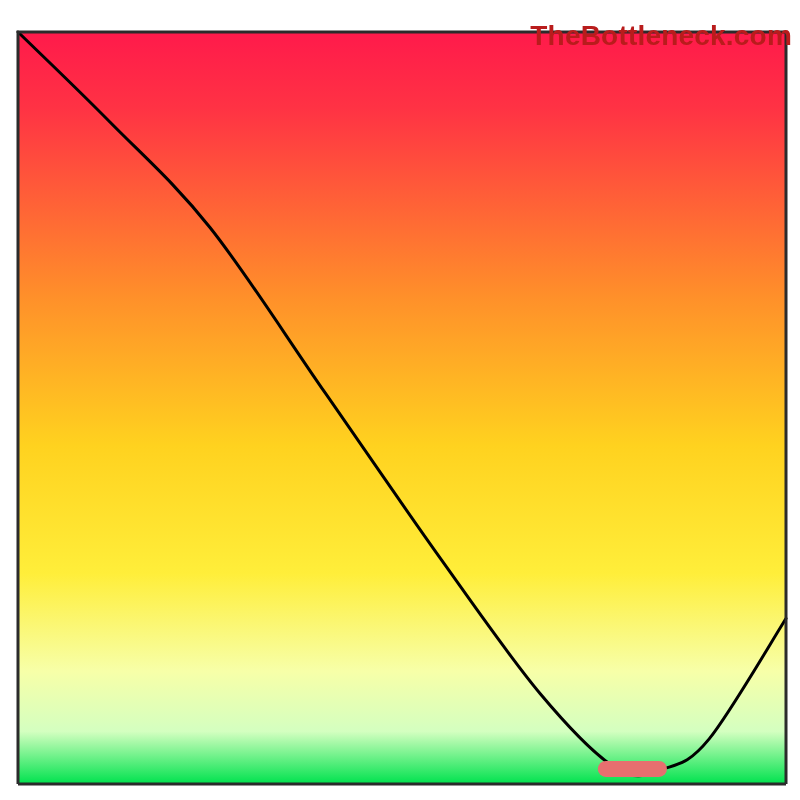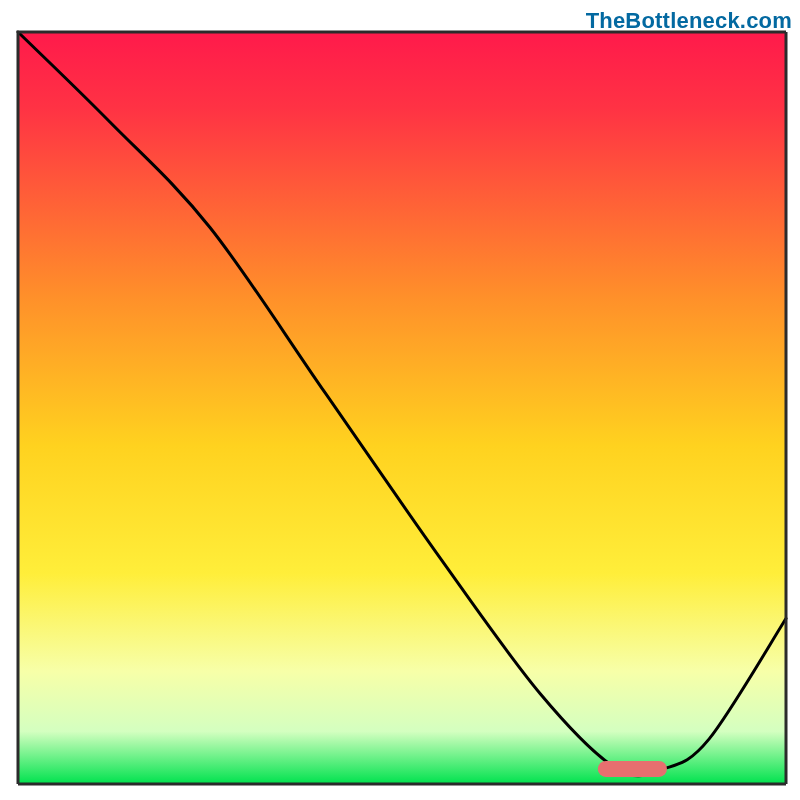--- a/index.html
+++ b/index.html
@@ -6,25 +6,25 @@
     margin: 0;
     padding: 0;
     width: 800px;
     height: 800px;
     background: #ffffff;
     overflow: hidden;
     font-family: -apple-system, Segoe UI, Helvetica, Arial, sans-serif;
   }
   .attribution {
     position: absolute;
-    top: 8px;
+    top: 20px;
     right: 8px;
-    font-size: 22px;
+    font-size: 28px;
     font-weight: 600;
-    color: #0369a1;
+    color: #b91c1c;
     letter-spacing: 0.2px;
     pointer-events: none;
   }
   svg {
     display: block;
   }
 </style>
 </head>
 <body>
 

